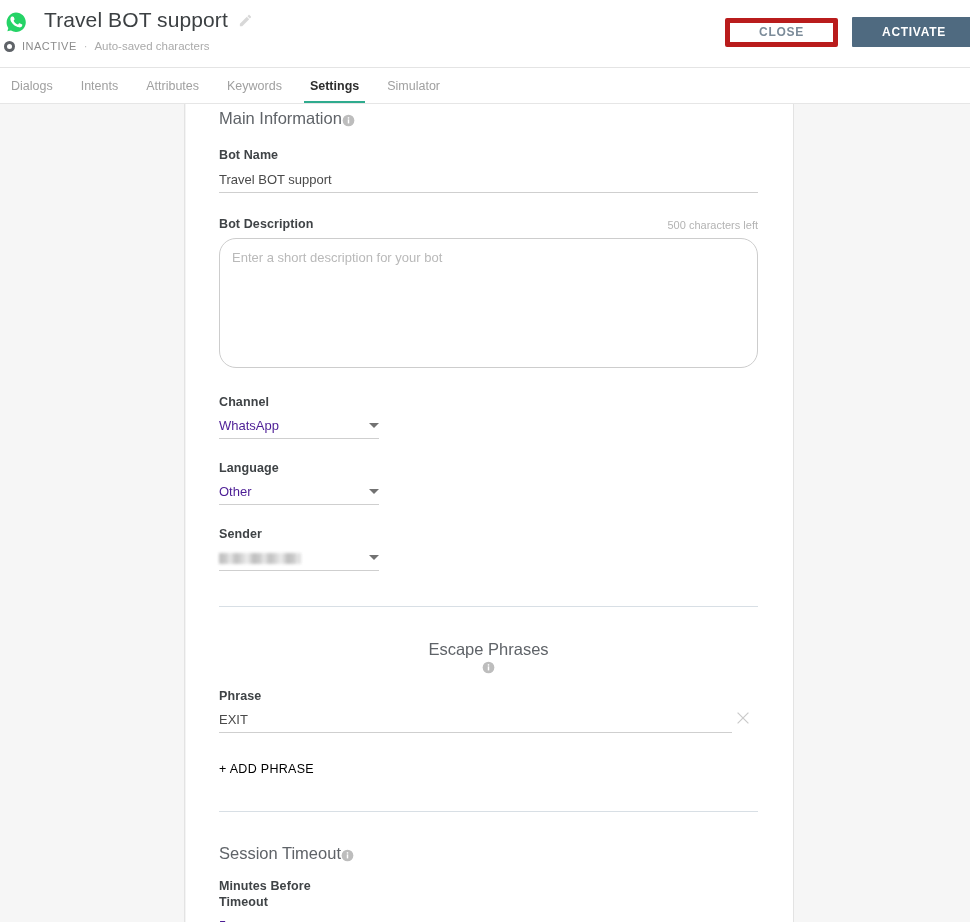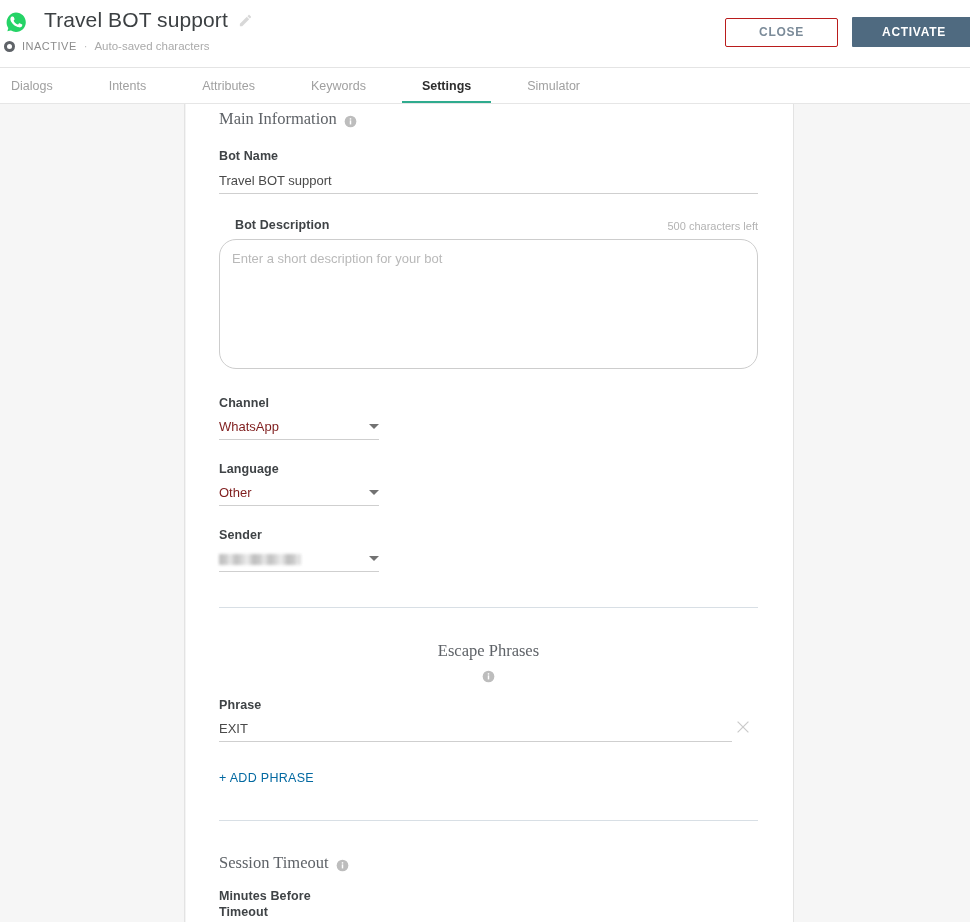--- a/index.html
+++ b/index.html
@@ -49,36 +49,36 @@
     display: flex; align-items: center; gap: 14px;
   }
   .btn {
     height: 29px; min-width: 113px; padding: 0 16px;
     font-size: 12px; font-weight: bold; letter-spacing: .7px;
     cursor: pointer; display: flex; align-items: center; justify-content: center;
     font-family: "Liberation Sans", sans-serif;
   }
   .btn-close {
     background: #ffffff; color: #7b8b99;
-    border: 1px solid #b91c1c; border-radius: 2px;
+    border: 5px solid #b91c1c; border-radius: 2px;
   }
   .btn-activate {
     background: #4f6a80; color: #ffffff; border: none; border-radius: 1px;
     min-width: 124px; height: 30px; margin-right: -6px;
   }
 
   
   .tabbar {
     position: absolute; top: 69px; left: 0; width: 970px; height: 35px;
     background: #ffffff; border-bottom: 1px solid #e6e6e6;
     display: flex; align-items: flex-start; padding-left: 0;
   }
   .tab {
     position: relative; height: 34px; display: flex; align-items: center;
-    padding: 0 28px; font-size: 12.5px; color: #a0a0a0; cursor: pointer;
+    padding: 0 14px; font-size: 12.5px; color: #a0a0a0; cursor: pointer;
     white-space: nowrap;
   }
   .tab:first-child { padding-left: 11px; }
   .tab.active { color: #2d2d2d; font-weight: bold; }
   .tab.active::after {
     content: ""; position: absolute; left: 8px; right: 8px; bottom: 0;
     height: 2.5px; background: #2fab8e;
   }
 
   
@@ -97,50 +97,50 @@
   .content-card {
     position: absolute; left: 186px; top: 0; width: 607px; height: 818px;
     background: #ffffff; overflow: hidden;
   }
   .form {
     position: relative; padding: 0 35px 0 33px; width: 607px;
   }
 
   
   .section-head {
-    display: flex; align-items: center; gap: 7px;
-    font-size: 16.5px; color: #5f6368; font-weight: 400; font-family: Liberation Serif, serif;
+    display: flex; align-items: center; 
+    font-size: 16.5px; color: #5f6368; font-weight: 400;
   }
   .info-icon { width: 13px; height: 13px; display: block; flex: none; }
 
   .field-label {
     font-size: 12.5px; color: #3f4346; font-weight: bold; letter-spacing: .1px;
   }
   .char-count { font-size: 11px; color: #b3b3b3; font-weight: normal; }
-  .label-row { display: flex; justify-content: space-between; align-items: flex-end; margin-left: 16px; }
+  .label-row { display: flex; justify-content: space-between; align-items: flex-end; }
 
   .underline-input {
     width: 100%; border: none; border-bottom: 1px solid #cfcfcf;
     background: transparent; font-size: 13px; color: #4a4a4a;
     padding: 3px 0 5px 0; outline: none;
     font-family: "Liberation Sans", sans-serif;
   }
   textarea.box-input {
     width: 100%; height: 130px; border: 1px solid #cdcdcd; border-radius: 2px;
     background: transparent; resize: none; outline: none;
     font-size: 13px; color: #4a4a4a; padding: 10px 12px;
     font-family: "Liberation Sans", sans-serif; line-height: 1.4;
   }
   textarea.box-input::placeholder, .underline-input::placeholder { color: #b9b9b9; }
 
   
   .select-wrap { position: relative; width: 160px; }
   .select-wrap.narrow { width: 80px; }
   .select-val {
-    border-bottom: 1px solid #cfcfcf; font-size: 13px; color: #7f1d1d;
+    border-bottom: 1px solid #cfcfcf; font-size: 13px; color: #4c1d95;
     padding: 3px 20px 5px 0; cursor: pointer; min-height: 23px;
   }
   .caret {
     position: absolute; right: 0; top: 8px;
     width: 0; height: 0; border-left: 5px solid transparent;
     border-right: 5px solid transparent; border-top: 5px solid #727272;
     pointer-events: none;
   }
   .redacted {
     display: inline-block; width: 82px; height: 11px; border-radius: 1px;
@@ -151,21 +151,21 @@
   }
 
   
   .phrase-row { position: relative; }
   .phrase-input { width: 513px; }
   .clear-x {
     position: absolute; right: 8px; top: 2px; width: 14px; height: 14px;
     cursor: pointer; opacity: .45;
   }
   .add-link {
-    font-size: 12.5px; color: #0369a1; letter-spacing: .3px;
+    font-size: 12.5px; color: #000000; letter-spacing: .3px;
     cursor: pointer; display: inline-block;
   }
   .divider { height: 1px; background: #d8dfe5; width: 100%; }
 </style>
 </head>
 <body>
 
 <div class="header">
 
   <span class="brand-logo">

